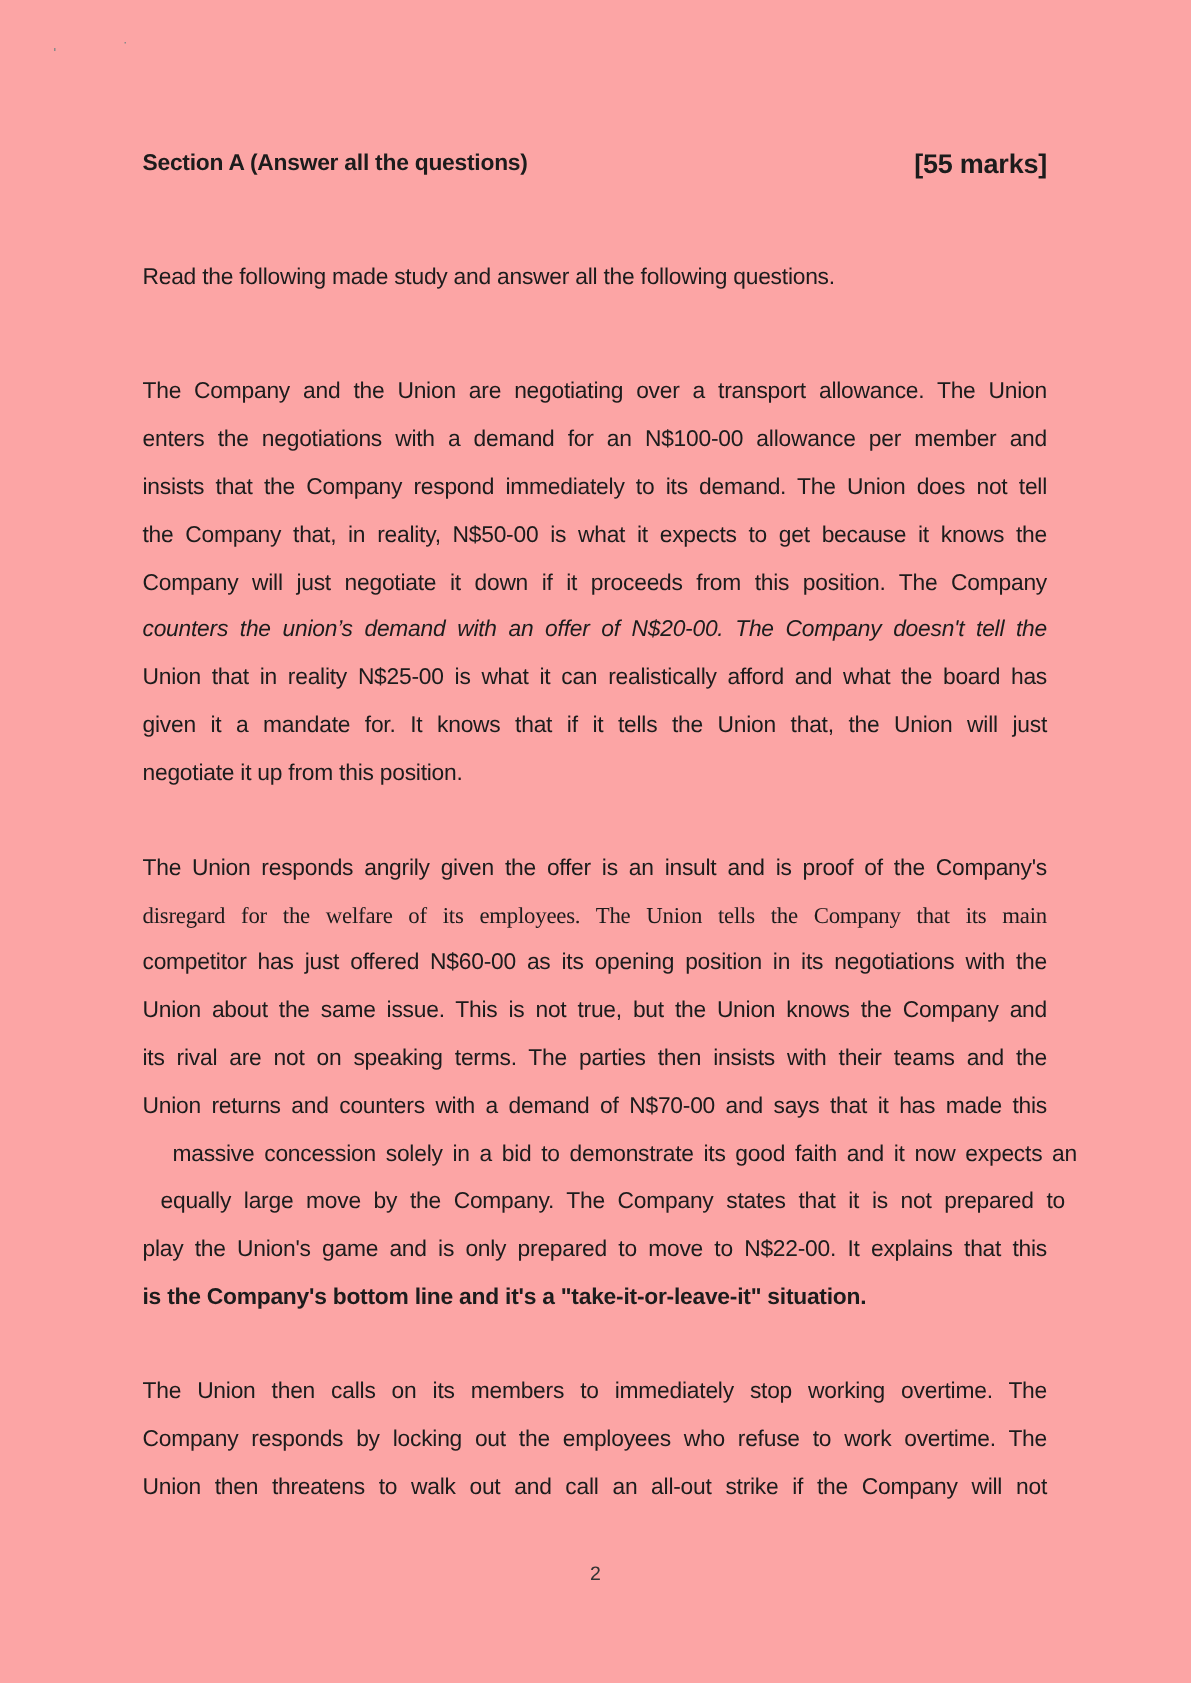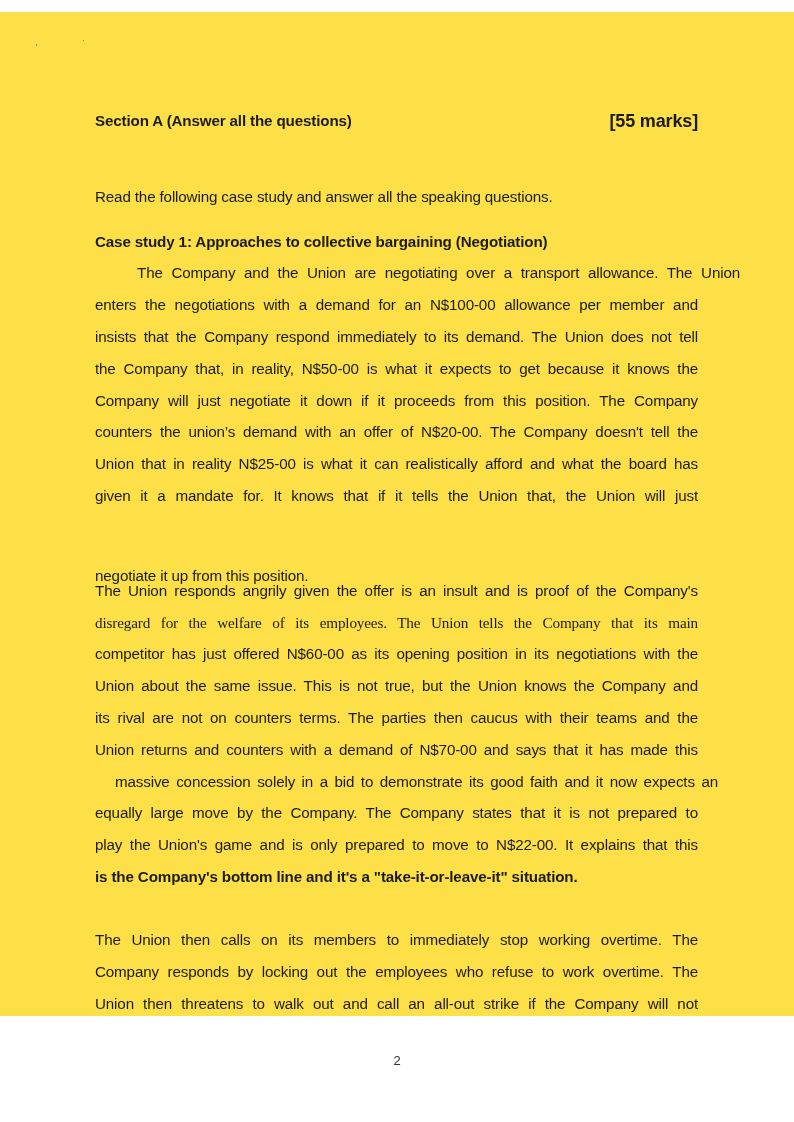--- a/index.html
+++ b/index.html
@@ -10,23 +10,23 @@
   body {
     width: 794px;
     height: 1122px;
     position: relative;
     overflow: hidden;
     font-family: "Liberation Sans", "DejaVu Sans", sans-serif;
     color: #1c1c1c;
   }
   .page {
     position: absolute;
-    left: 0; top: 12px;
-    width: 794px; height: 1004px;
-    background: #fde047;
+    left: 0; top: 0;
+    width: 794px; height: 1122px;
+    background: #fca5a5;
   }
   .speck {
     position: absolute;
     width: 1px; height: 2px;
     background: #8a8a8a;
   }
   .line {
     position: absolute;
     left: 95px;
     width: 603px;
@@ -67,45 +67,44 @@
 
 <div class="page">
 
   <div class="speck" style="left:36px; top:32px;"></div>
   <div class="speck" style="left:83px; top:28px; height:1px;"></div>
 
   <div class="line bold" style="top:99px;">Section A (Answer all the questions)</div>
   <div class="marks">[55 marks]</div>
 
 
-  <div class="line" style="top:175px;">Read the following case study and answer all the speaking questions.</div>
+  <div class="line" style="top:175px;">Read the following made study and answer all the following questions.</div>
 
-  <div class="line bold" style="top:220px;">Case study 1: Approaches to collective bargaining (Negotiation)</div>
 
   <div>
-    <div class="line just" style="top:251px;margin-left:42px;">The Company and the Union are negotiating over a transport allowance. The Union</div>
+    <div class="line just" style="top:251px;">The Company and the Union are negotiating over a transport allowance. The Union</div>
     <div class="line just" style="top:283px;">enters the negotiations with a demand for an N$100-00 allowance per member and</div>
     <div class="line just" style="top:315px;">insists that the Company respond immediately to its demand. The Union does not tell</div>
     <div class="line just" style="top:347px;">the Company that, in reality, N$50-00 is what it expects to get because it knows the</div>
     <div class="line just" style="top:379px;">Company will just negotiate it down if it proceeds from this position. The Company</div>
-    <div class="line just" style="top:410px;">counters the union’s demand with an offer of N$20-00. The Company doesn't tell the</div>
+    <div class="line just" style="top:410px;font-style:italic;">counters the union’s demand with an offer of N$20-00. The Company doesn't tell the</div>
     <div class="line just" style="top:442px;">Union that in reality N$25-00 is what it can realistically afford and what the board has</div>
     <div class="line just" style="top:474px;">given it a mandate for. It knows that if it tells the Union that, the Union will just</div>
-    <div class="line" style="top:506px;margin-top:48px;">negotiate it up from this position.</div>
+    <div class="line" style="top:506px;">negotiate it up from this position.</div>
   </div>
 
   <div>
     <div class="line just" style="top:569px;">The Union responds angrily given the offer is an insult and is proof of the Company's</div>
     <div class="line just" style="top:601px;font-family:Liberation Serif, serif;">disregard for the welfare of its employees. The Union tells the Company that its main</div>
     <div class="line just" style="top:632px;">competitor has just offered N$60-00 as its opening position in its negotiations with the</div>
     <div class="line just" style="top:664px;">Union about the same issue. This is not true, but the Union knows the Company and</div>
-    <div class="line just" style="top:696px;">its rival are not on counters terms. The parties then caucus with their teams and the</div>
+    <div class="line just" style="top:696px;">its rival are not on speaking terms. The parties then insists with their teams and the</div>
     <div class="line just" style="top:728px;">Union returns and counters with a demand of N$70-00 and says that it has made this</div>
     <div class="line just" style="top:760px;margin-left:20px;">massive concession solely in a bid to demonstrate its good faith and it now expects an</div>
-    <div class="line just" style="top:791px;">equally large move by the Company. The Company states that it is not prepared to</div>
+    <div class="line just" style="top:791px;margin-left:12px;">equally large move by the Company. The Company states that it is not prepared to</div>
     <div class="line just" style="top:823px;">play the Union's game and is only prepared to move to N$22-00. It explains that this</div>
     <div class="line" style="top:855px;font-weight:bold;">is the Company's bottom line and it's a "take-it-or-leave-it" situation.</div>
   </div>
 
   <div>
     <div class="line just" style="top:918px;">The Union then calls on its members to immediately stop working overtime. The</div>
     <div class="line just" style="top:950px;">Company responds by locking out the employees who refuse to work overtime. The</div>
     <div class="line just" style="top:982px;">Union then threatens to walk out and call an all-out strike if the Company will not</div>
   </div>
 

